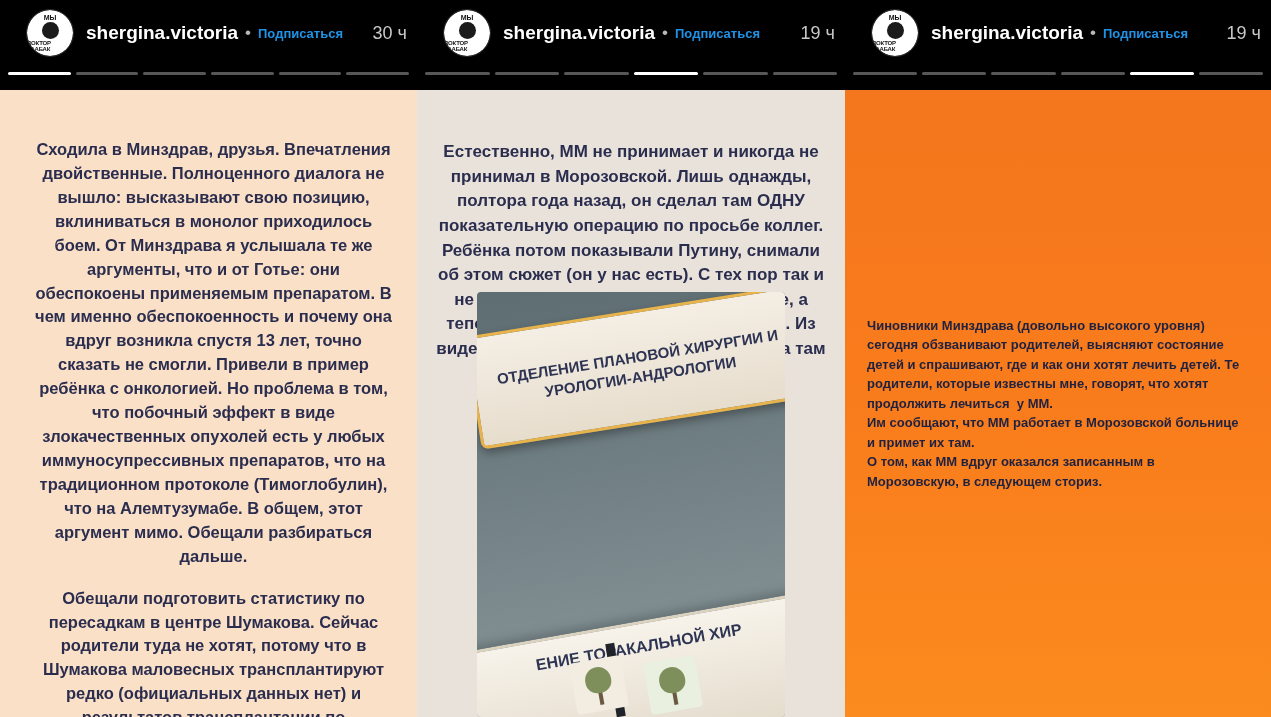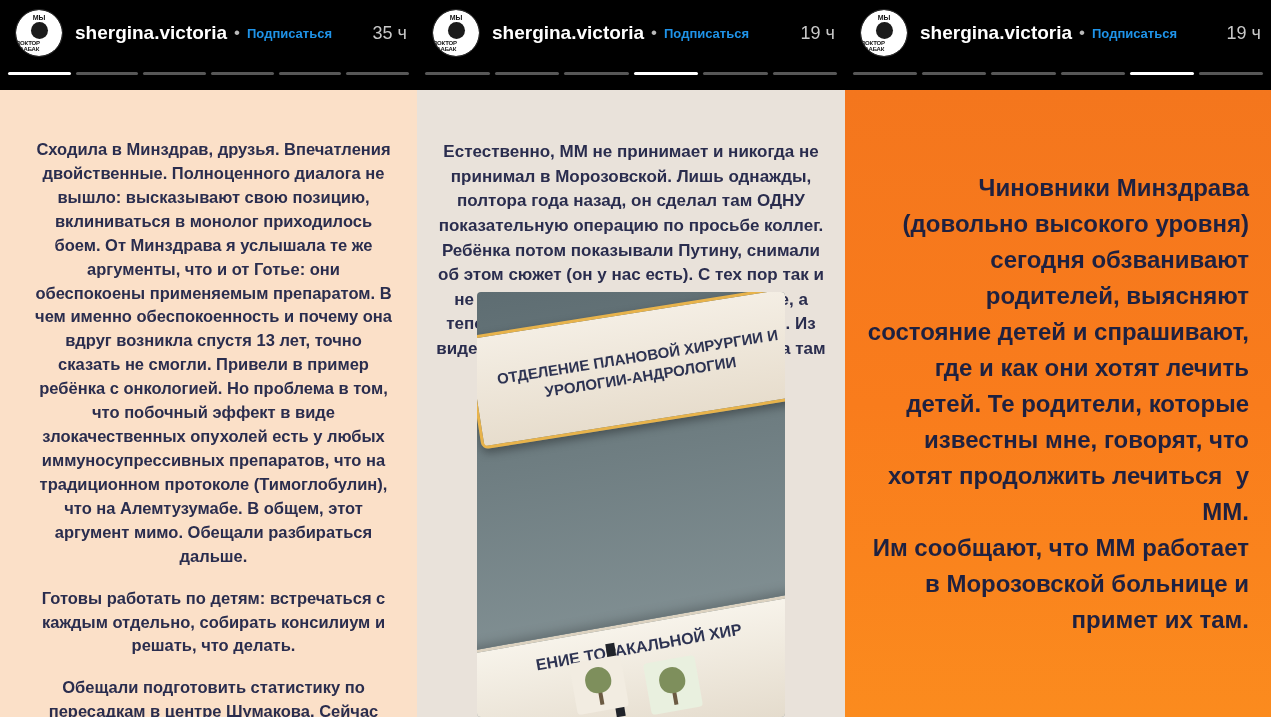--- a/index.html
+++ b/index.html
@@ -27,21 +27,21 @@
     background: #000;
     flex: 0 0 auto;
   }
   .story-1 { width: 417px; }
   .story-2 { width: 428px; }
   .story-3 { width: 426px; }
 
   
   .header {
     position: absolute;
-    top: 0; left: 5px; right: 0;
+    top: 0; left: 16px; right: 0;
     height: 66px;
     display: flex;
     align-items: center;
     padding: 0 10px;
     box-sizing: border-box;
     background: #000;
     z-index: 6;
   }
   .avatar {
     width: 46px;
@@ -171,24 +171,24 @@
   .body-3 {
     background: linear-gradient(180deg, #f4761d 0%, #f97c1c 50%, #fb8b1e 100%);
     padding: 0 22px;
     box-sizing: border-box;
     display: flex;
     align-items: center;
     justify-content: center;
   }
   .text-3 {
     color: #1f2140;
-    font-size: 24px;
+    font-size: 13px;
     font-weight: bold;
     line-height: 1.5;
-    text-align: right;
+    text-align: left;
     margin: 0;
     white-space: pre-wrap;
   }
 
   
   .photo-wrap {
     position: absolute;
     left: 16px;
     right: 16px;
     bottom: 0;
@@ -312,35 +312,34 @@
       <div class="avatar">
         <div class="avatar-inner">
           <div class="avatar-top">МЫ</div>
           <div class="avatar-dot"></div>
           <div class="avatar-bot">ДОКТОР КААБАК</div>
         </div>
       </div>
       <div class="username">shergina.victoria</div>
       <div class="sep">•</div>
       <div class="follow">Подписаться</div>
-      <div class="timeago">35 ч</div>
+      <div class="timeago">30 ч</div>
     </div>
 
     <div class="progress-row">
       <div class="pbar active"></div>
       <div class="pbar"></div>
       <div class="pbar"></div>
       <div class="pbar"></div>
       <div class="pbar"></div>
       <div class="pbar"></div>
     </div>
 
     <div class="body body-1">
       <p class="text-1">Сходила в Минздрав, друзья. Впечатления двойственные. Полноценного диалога не вышло: высказывают свою позицию, вклиниваться в монолог приходилось боем. От Минздрава я услышала те же аргументы, что и от Готье: они обеспокоены применяемым препаратом. В чем именно обеспокоенность и почему она вдруг возникла спустя 13 лет, точно сказать не смогли. Привели в пример ребёнка с онкологией. Но проблема в том, что побочный эффект в виде злокачественных опухолей есть у любых иммуносупрессивных препаратов, что на традиционном протоколе (Тимоглобулин), что на Алемтузумабе. В общем, этот аргумент мимо. Обещали разбираться дальше.</p>
-      <p class="text-1">Готовы работать по детям: встречаться с каждым отдельно, собирать консилиум и решать, что делать.</p>
       <p class="text-1">Обещали подготовить статистику по пересадкам в центре Шумакова. Сейчас родители туда не хотят, потому что в Шумакова маловесных трансплантируют редко (официальных данных нет) и результатов трансплантации по традиционному протоколу тоже нет (данных по выживаемости пациентов и органов).</p>
     </div>
   </div>
 
   <div class="story story-2">
     <div class="header">
       <div class="avatar">
         <div class="avatar-inner">
           <div class="avatar-top">МЫ</div>
           <div class="avatar-dot"></div>
@@ -403,17 +402,18 @@
       <div class="pbar"></div>
       <div class="pbar"></div>
       <div class="pbar active"></div>
       <div class="pbar"></div>
     </div>
 
     <div class="body body-3">
       <div>
         <p class="text-3">Чиновники Минздрава (довольно высокого уровня) сегодня обзванивают родителей, выясняют состояние детей и спрашивают, где и как они хотят лечить детей. Те родители, которые известны мне, говорят, что хотят продолжить лечиться  у ММ.
 Им сообщают, что ММ работает в Морозовской больнице и примет их там.</p>
+        <p class="text-3">О том, как ММ вдруг оказался записанным в Морозовскую, в следующем сториз.</p>
       </div>
     </div>
   </div>
 
 </div>
 
 </body></html>

